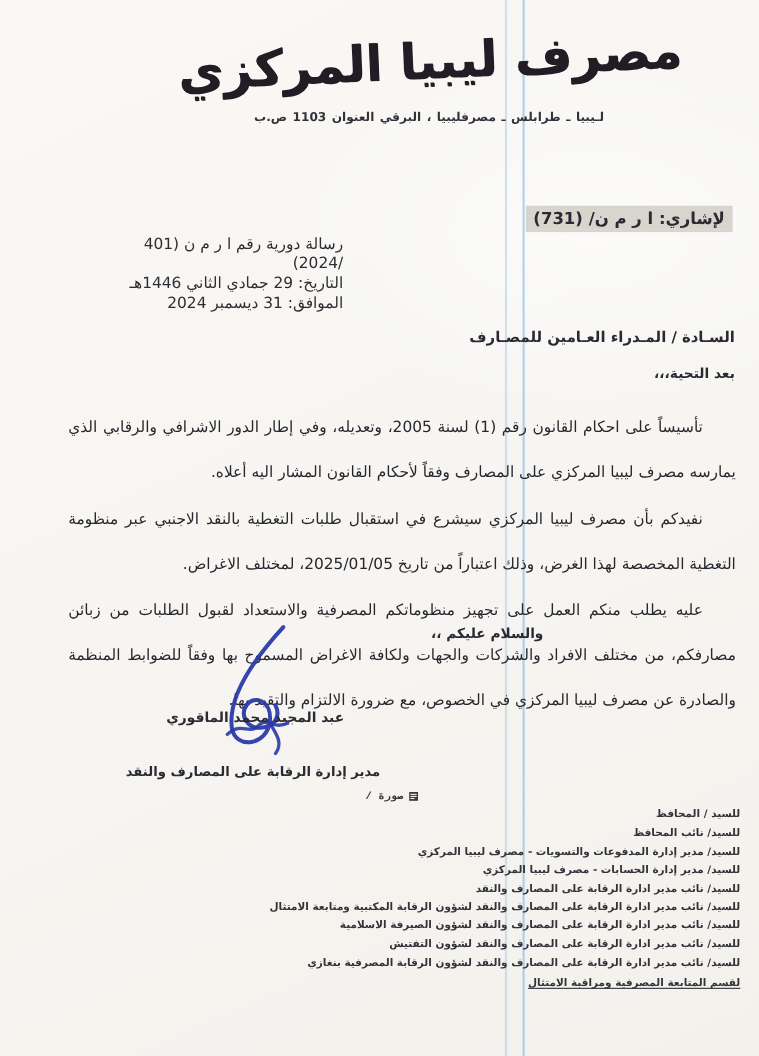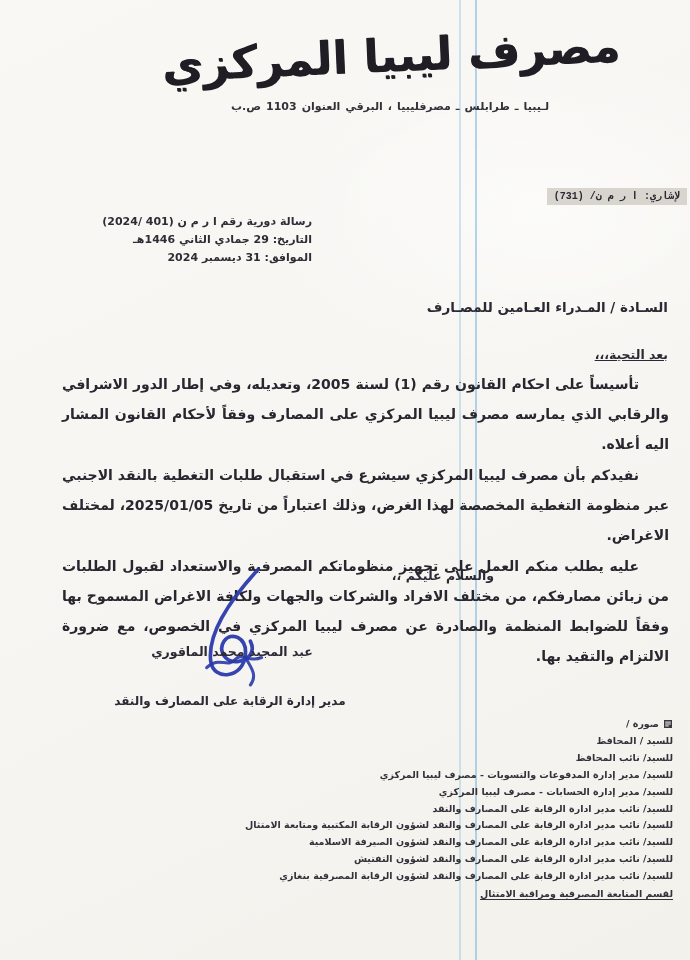--- a/index.html
+++ b/index.html
@@ -20,44 +20,44 @@
     transform:translateX(46px) rotate(-2.5deg);letter-spacing:-1px;
     text-shadow:0.6px 0.6px 0 #201e24;
   }
   .address{
     position:absolute;top:100px;left:0;right:0;display:flex;direction:ltr;
     justify-content:center;gap:5px;font-size:11px;font-weight:bold;color:#33313a;
     transform:translateX(45px);
   }
   .address span{white-space:nowrap;}
 
-  .ref{position:absolute;top:190px;right:5px;font-size:10px;font-weight:bold;font-family:Liberation Mono, monospace;}
+  .ref{position:absolute;top:190px;right:26px;font-size:15px;font-weight:bold;}
   .ref-hl{background:#d8d5cf;padding:1px 5px;box-shadow:0 0 0 2px #d8d5cf;}
 
   .meta{position:absolute;top:213px;left:100px;width:212px;
-    font-size:11px;font-weight:bold;line-height:18px;text-align:right;color:#2e2c34;}
+    font-size:14px;font-weight:normal;line-height:18px;text-align:right;color:#2e2c34;}
 
   .salutation{position:absolute;top:299px;right:22px;font-size:13.5px;font-weight:bold;}
-  .greeting{position:absolute;top:347px;right:22px;font-size:12.5px;font-weight:bold;text-decoration:underline;}
+  .greeting{position:absolute;top:332px;right:22px;font-size:12.5px;font-weight:bold;}
 
   .body{position:absolute;top:369px;right:21px;left:62px;
-    font-size:14px;font-weight:bold;line-height:30px;text-align:justify;color:#28262e;}
+    font-size:14px;font-weight:normal;line-height:41px;text-align:justify;color:#28262e;}
   .body p{margin:0 0 1px 0;text-indent:30px;}
 
   .closing{position:absolute;top:568px;right:196px;font-size:12.5px;font-weight:bold;}
 
   .signature{position:absolute;top:568px;left:186px;width:138px;height:120px;}
   .signer-name{position:absolute;top:644px;left:146px;width:172px;text-align:center;
     font-size:12.5px;font-weight:bold;}
   .signer-title{position:absolute;top:671px;left:110px;width:240px;text-align:center;
     font-size:12px;font-weight:bold;margin-top:23px;}
 
   .cc{position:absolute;top:716px;right:17px;left:40px;
     font-size:9.5px;font-weight:bold;text-align:right;line-height:16.9px;color:#33313a;}
-  .cc-head{display:flex;align-items:center;gap:4px;justify-content:flex-start;}
+  .cc-head{display:flex;align-items:center;gap:4px;justify-content:center;font-family:Liberation Mono, monospace;}
   .cc-icon{flex:0 0 auto;}
   .cc-footer{text-decoration:underline;text-underline-offset:2px;margin-top:1px;text-align:right;}
 </style>
 </head>
 <body>
 
 <div class="page">
   <div class="sheen"></div>
   <div class="fold-line fold-a"></div>
   <div class="fold-line fold-b"></div>

